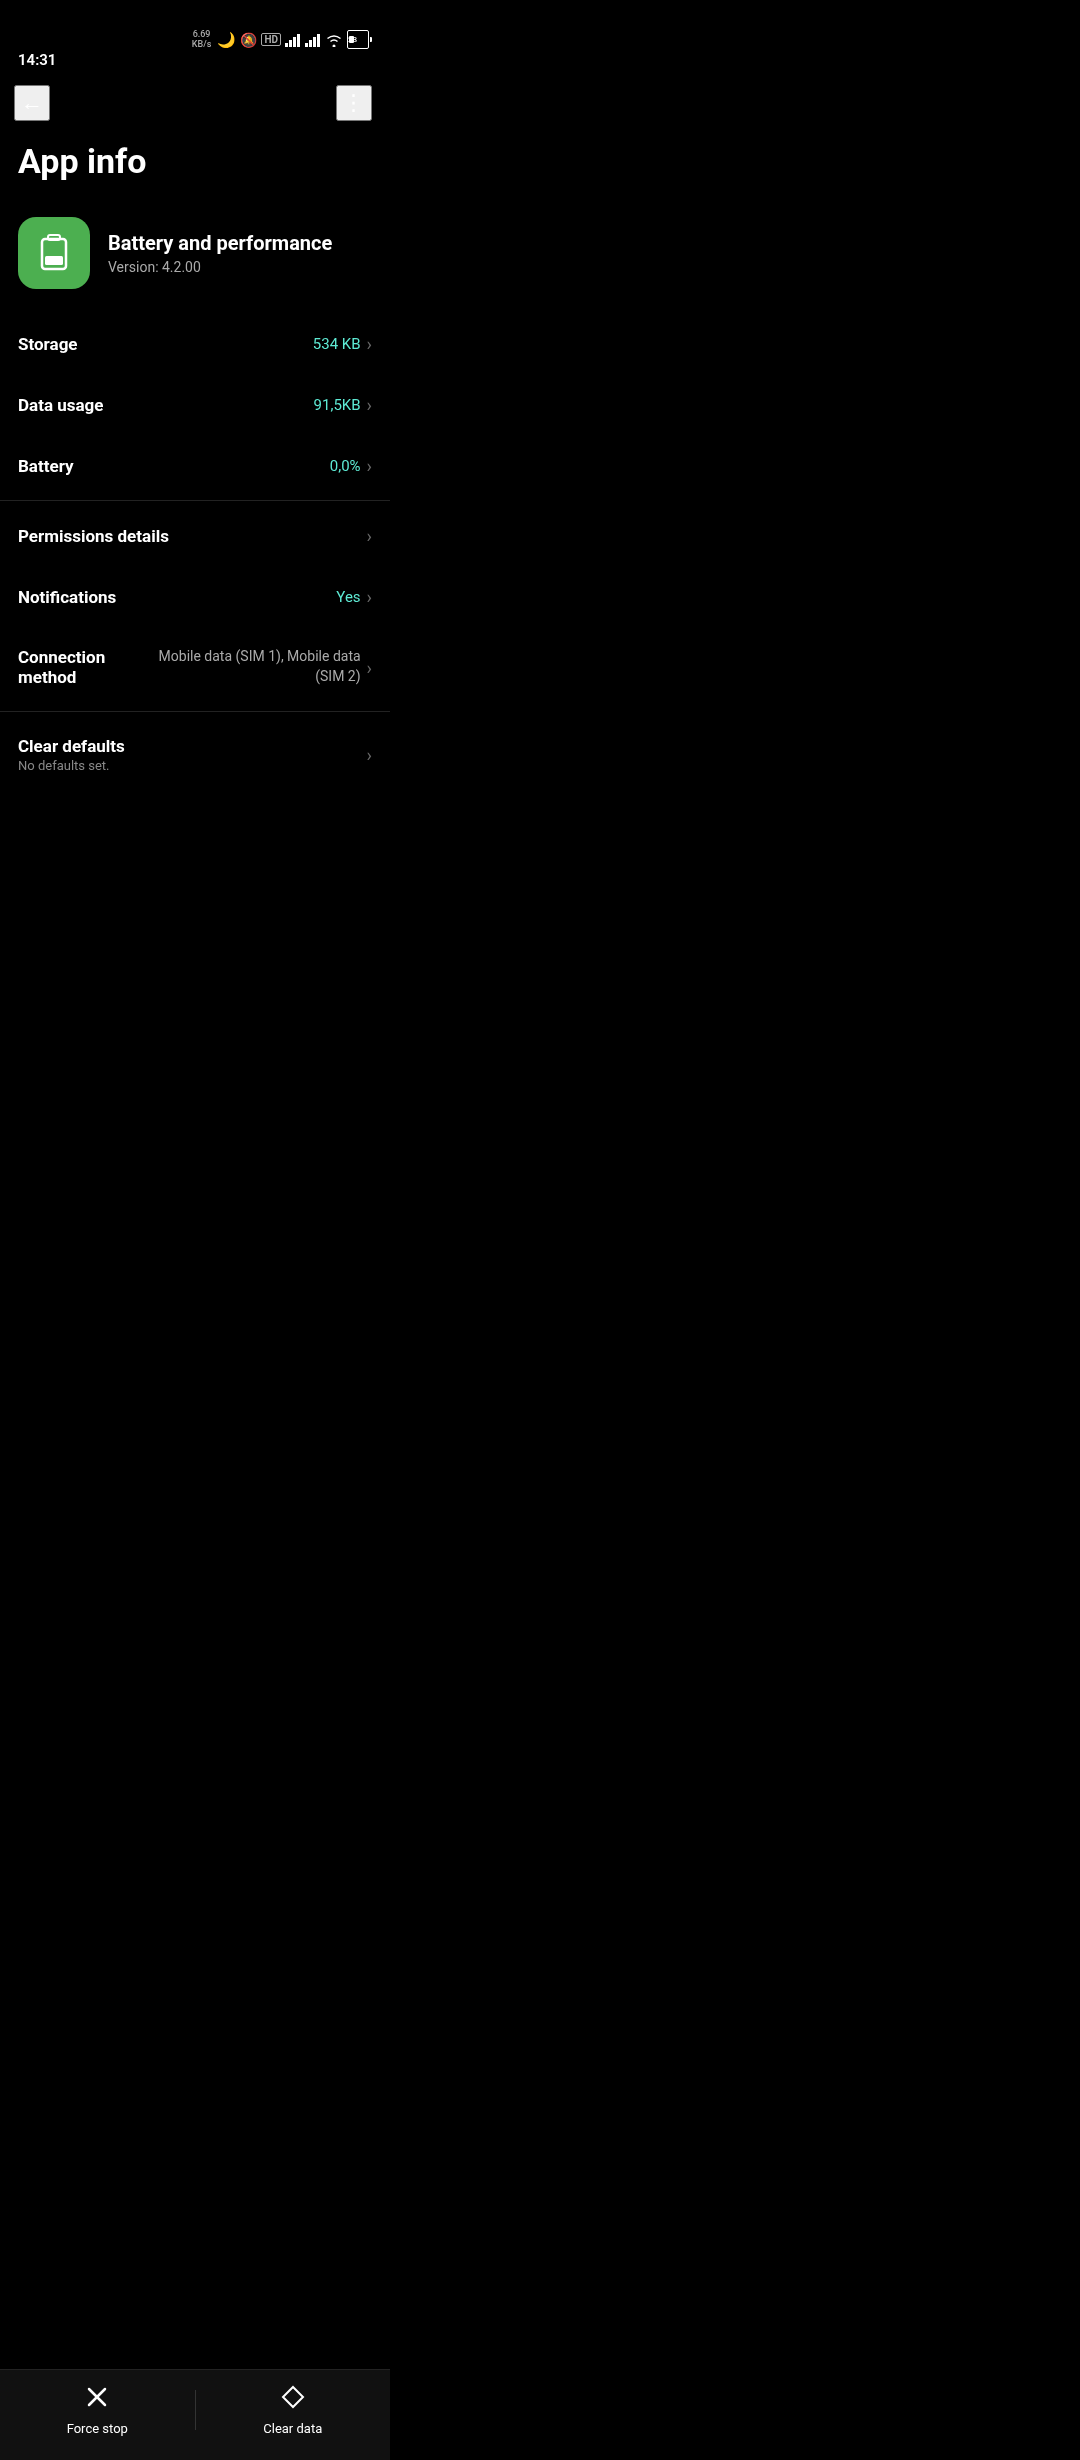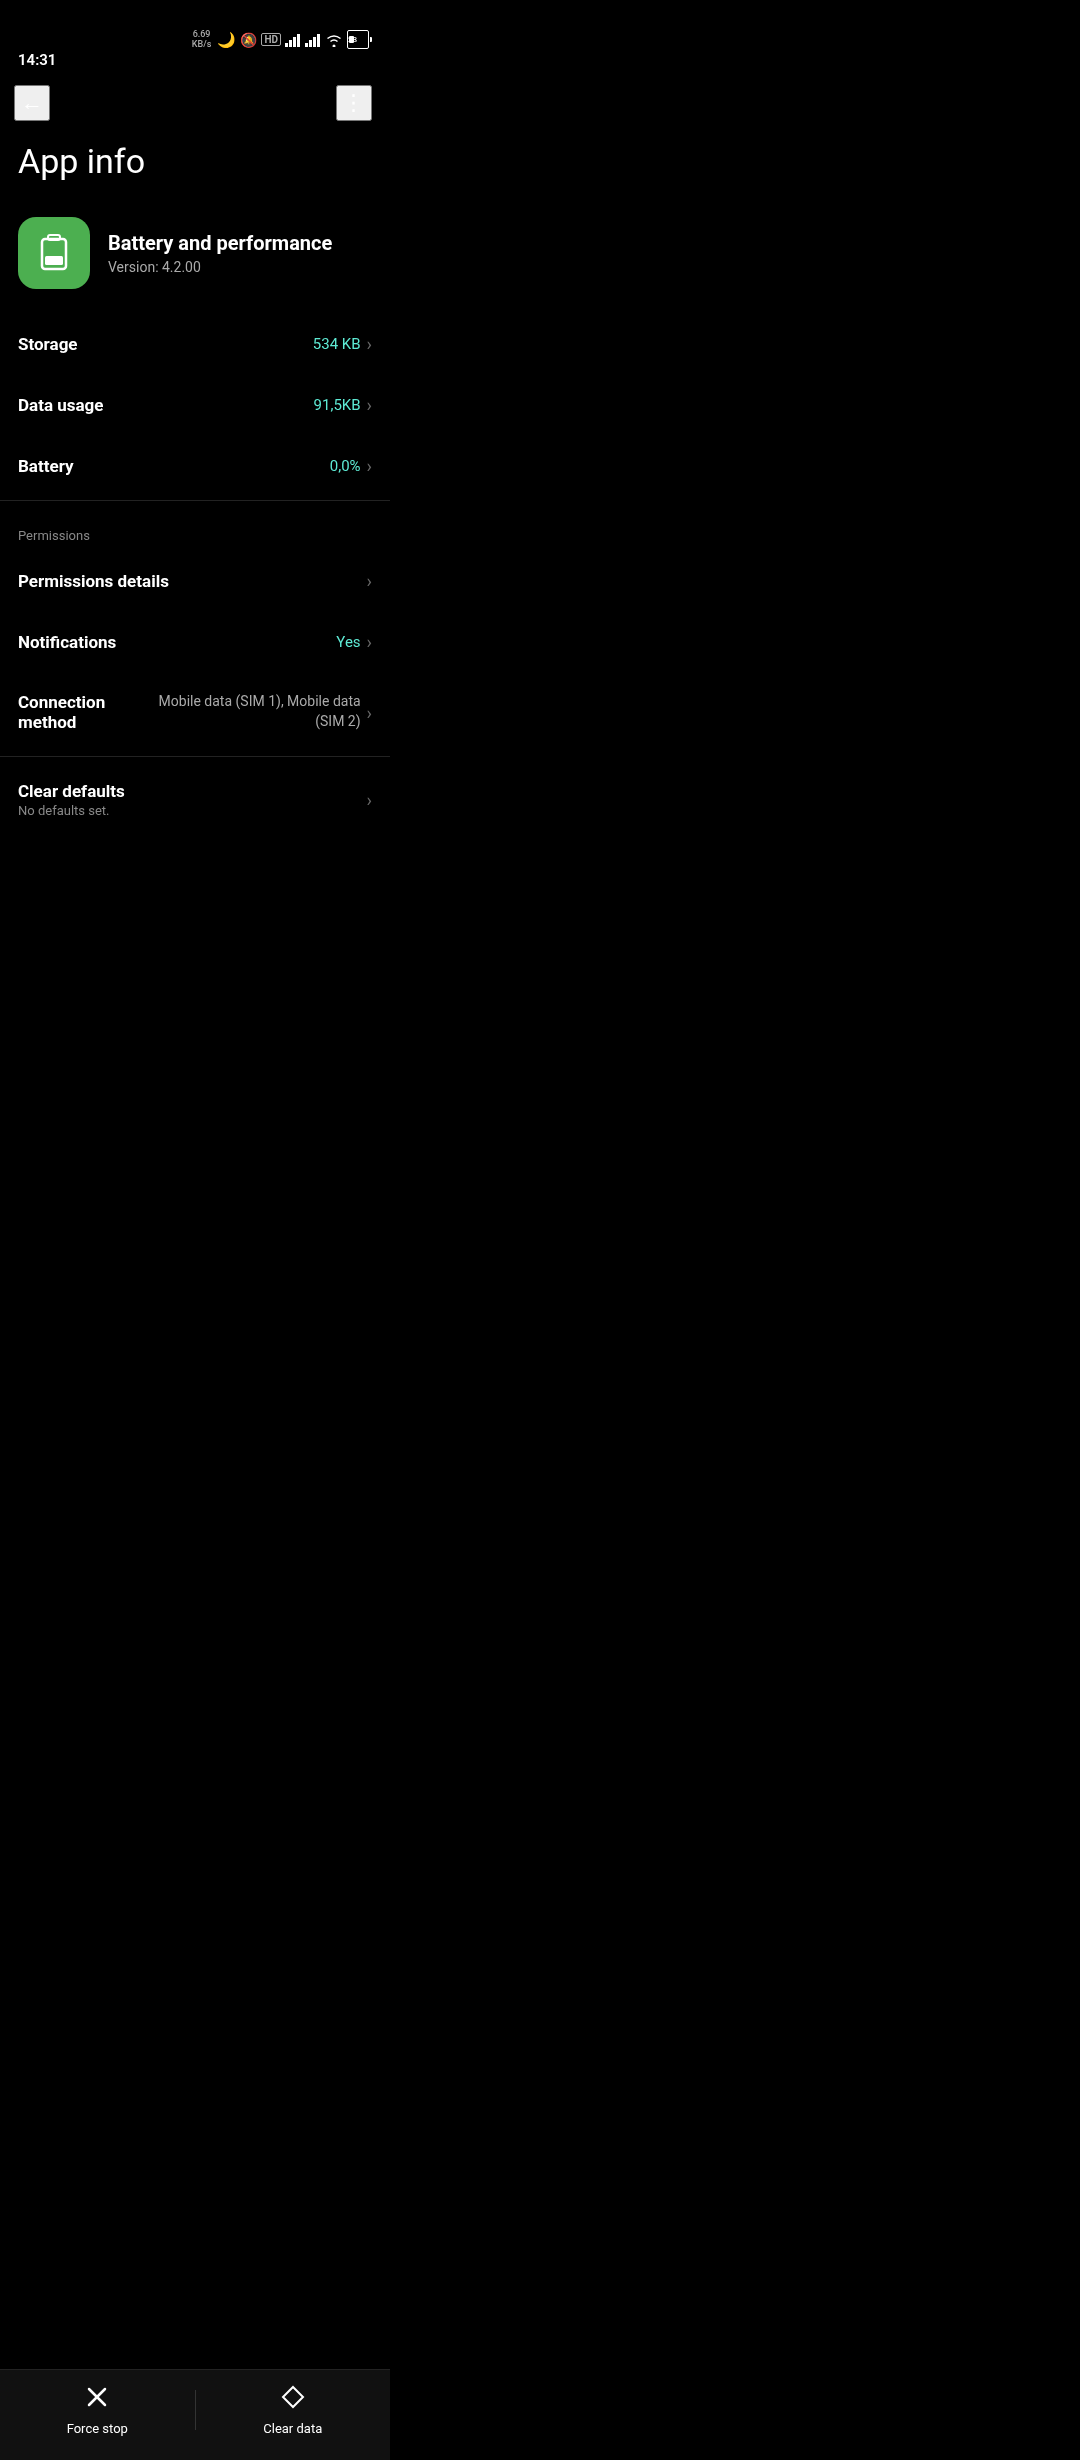--- a/index.html
+++ b/index.html
@@ -76,21 +76,21 @@
 
     .more-dots {
       font-size: 22px;
       color: #fff;
       letter-spacing: 1px;
     }
 
     
     .page-title {
       font-size: 34px;
-      font-weight: 400;
+      font-weight: 700;
       padding: 10px 18px 20px 18px;
       color: #fff;
     }
 
     
     .app-header {
       display: flex;
       align-items: center;
       padding: 16px 18px 24px 18px;
       gap: 18px;
@@ -360,23 +360,20 @@
     <div class="settings-item">
       <span class="settings-label">Battery</span>
       <div class="settings-value-row">
         <span class="settings-value">0,0%</span>
         <span class="chevron">›</span>
       </div>
     </div>
 
     <div class="divider"></div>
 
-    <div class="section-header">
-      <span class="section-header-text">Permissions</span>
-    </div>
 
     <div class="settings-item">
       <span class="settings-label">Permissions details</span>
       <div class="settings-value-row">
         <span class="chevron">›</span>
       </div>
     </div>
 
     <div class="settings-item">
       <span class="settings-label">Notifications</span>

